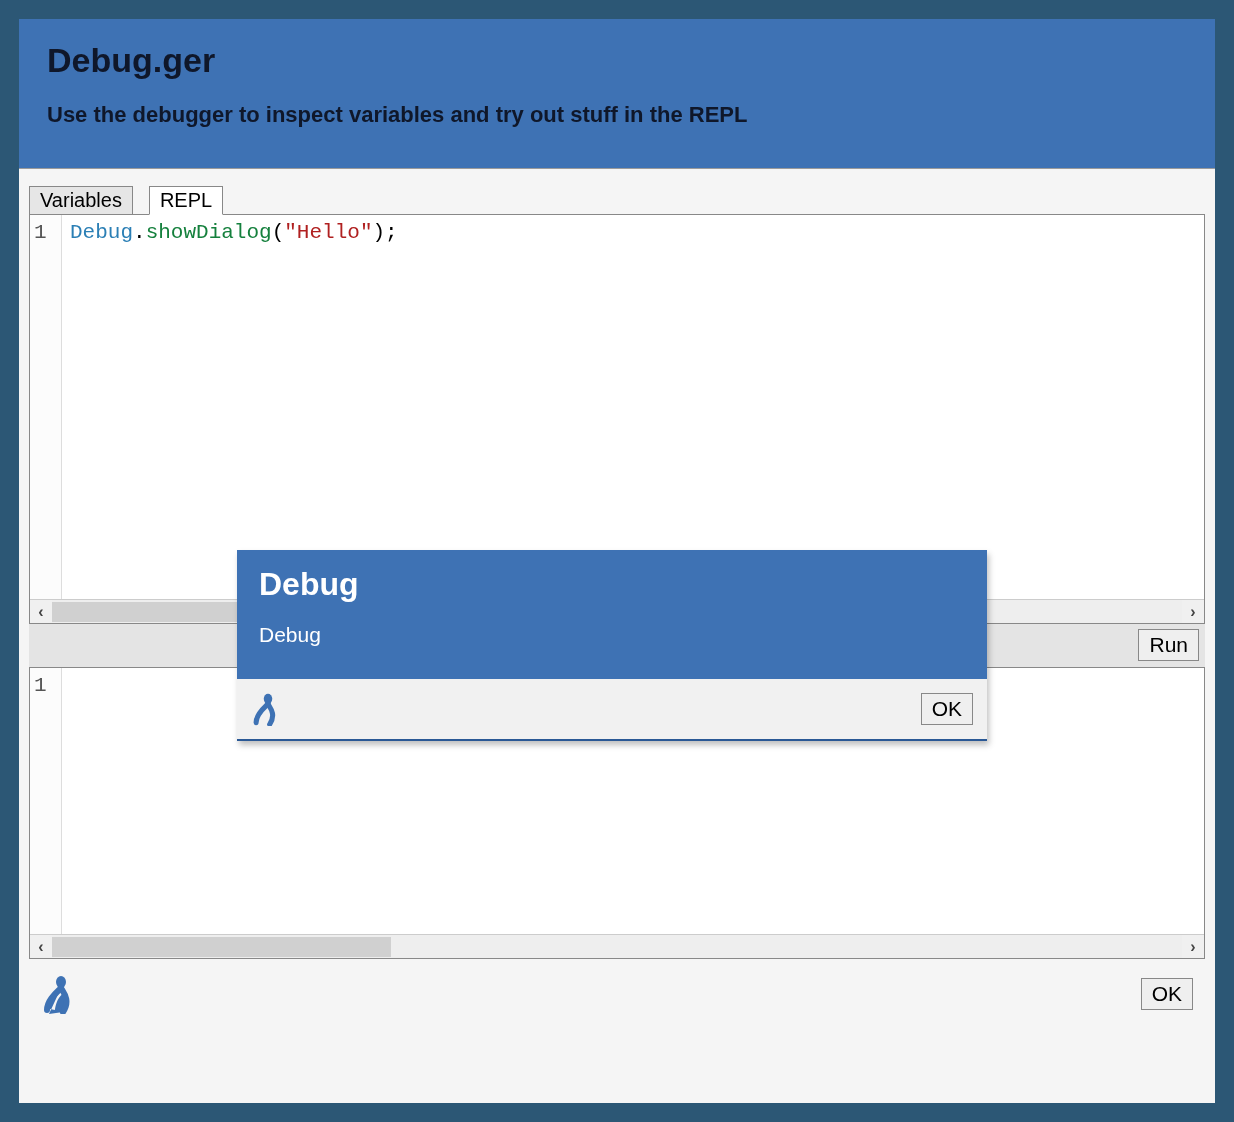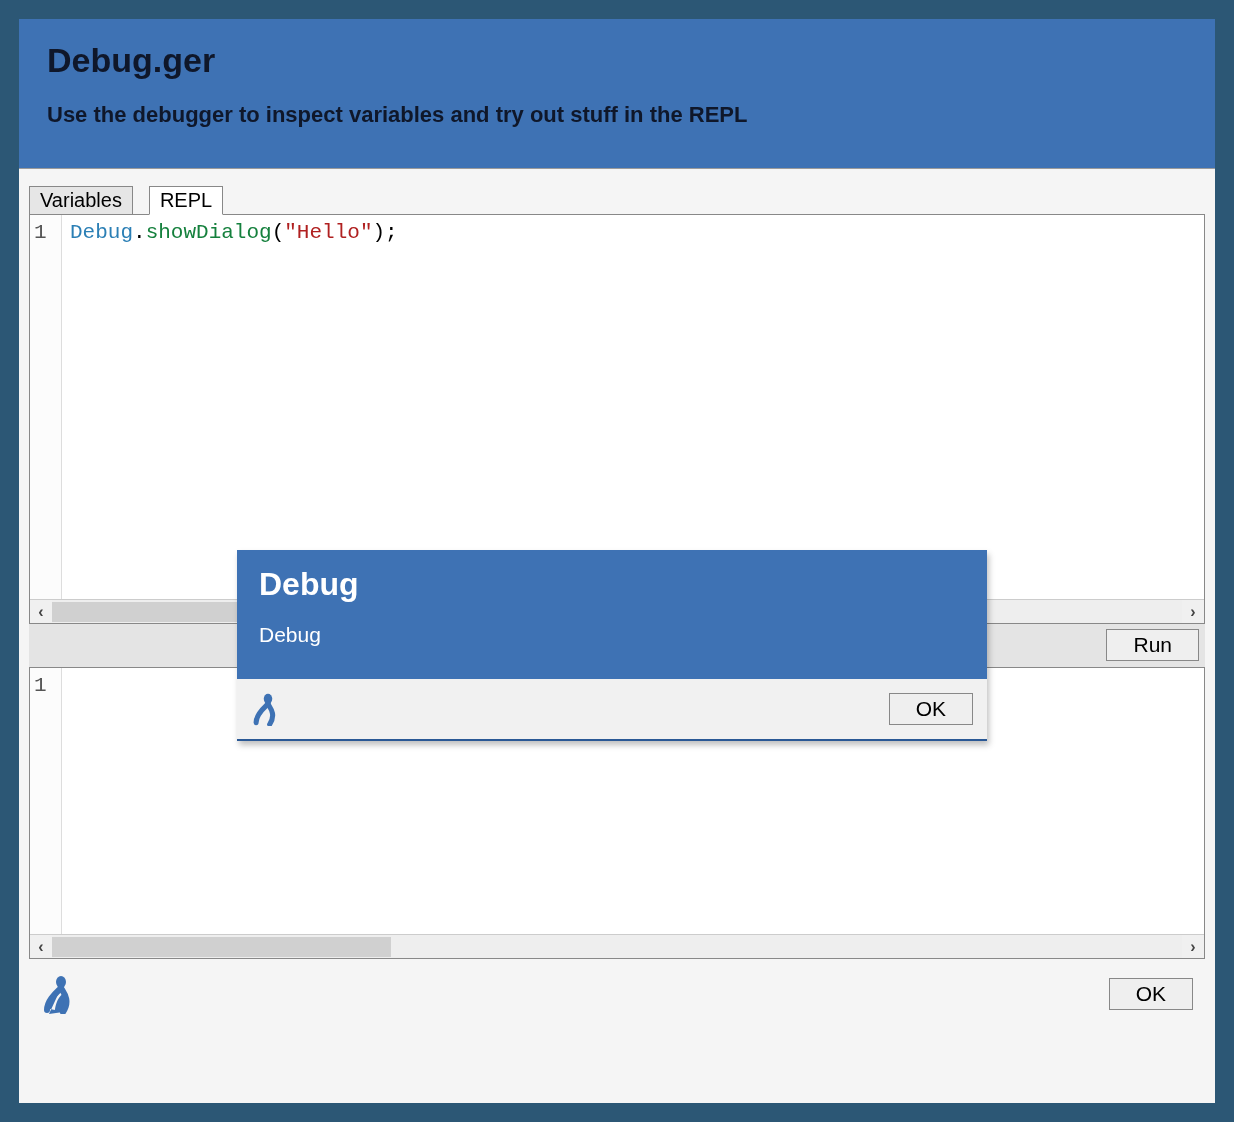--- a/index.html
+++ b/index.html
@@ -137,21 +137,21 @@
     display: flex;
     align-items: center;
     justify-content: flex-end;
     margin-top: -1px;
     padding: 4px 6px;
   }
   .btn {
     background: #efefef;
     border: 1px solid #888;
     font-size: 21px;
-    padding: 3px 26px;
+    padding: 3px 10px;
     cursor: pointer;
   }
   .output-panel {
     height: 292px;
     display: flex;
     flex-direction: column;
   }
   .footer-bar {
     height: 70px;
     display: flex;

